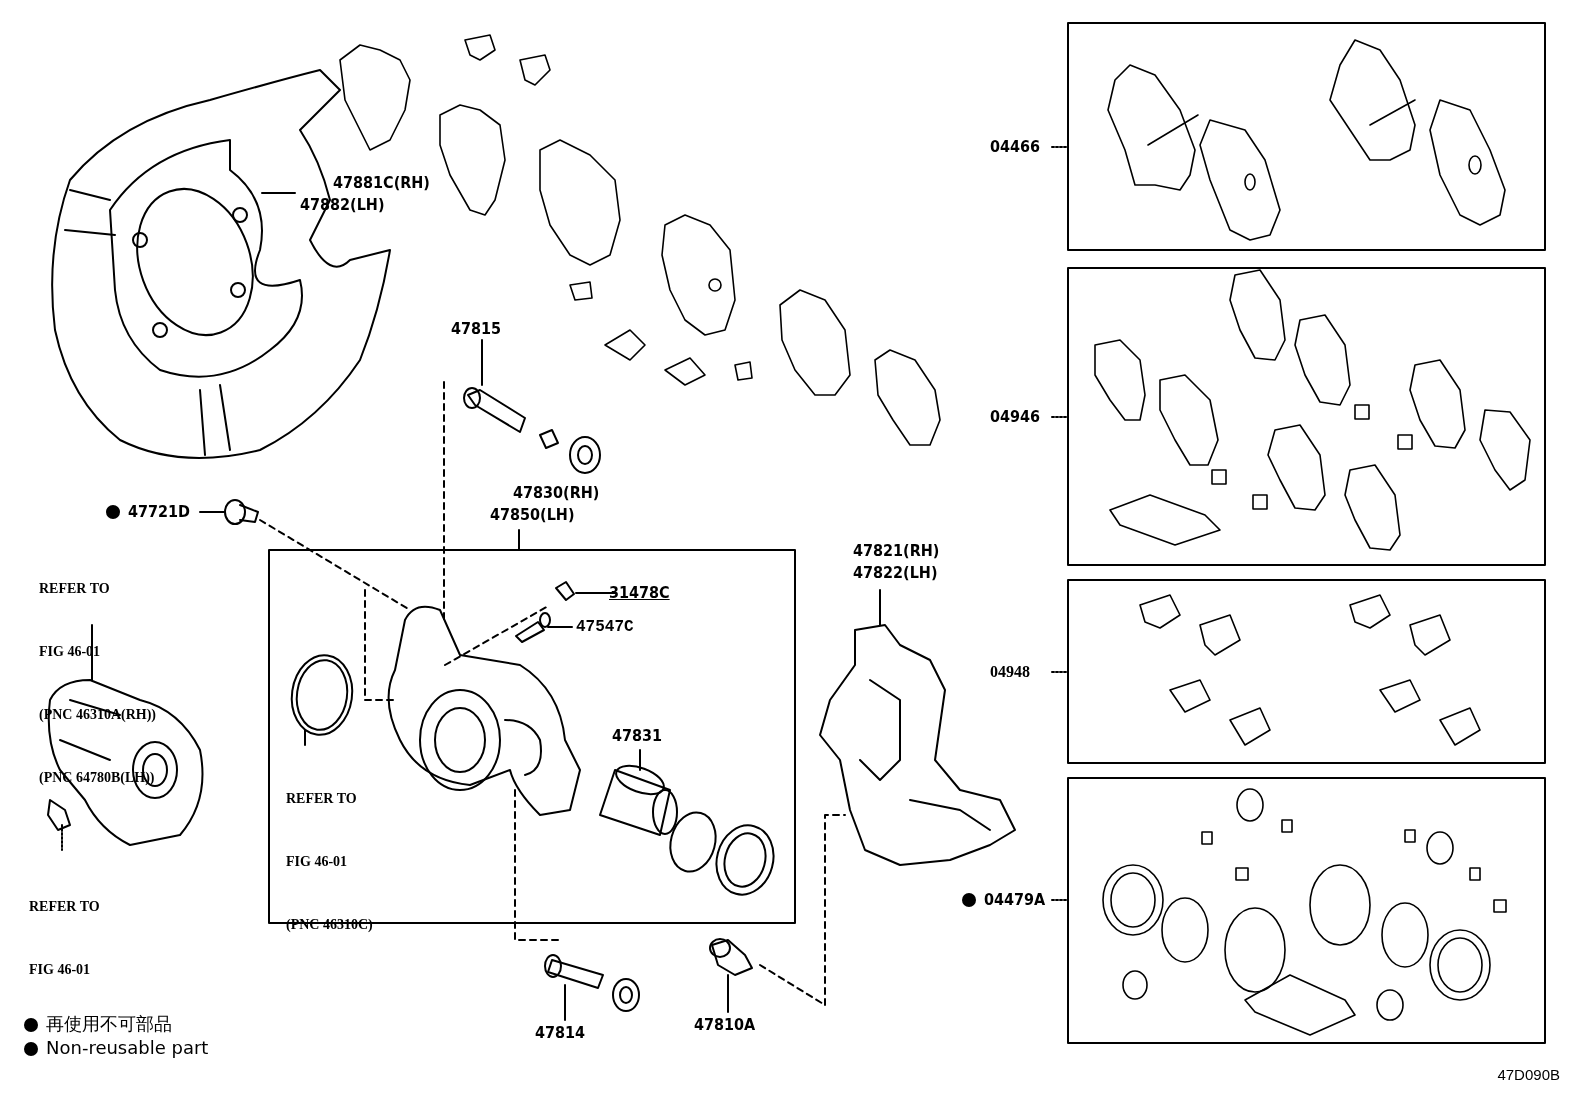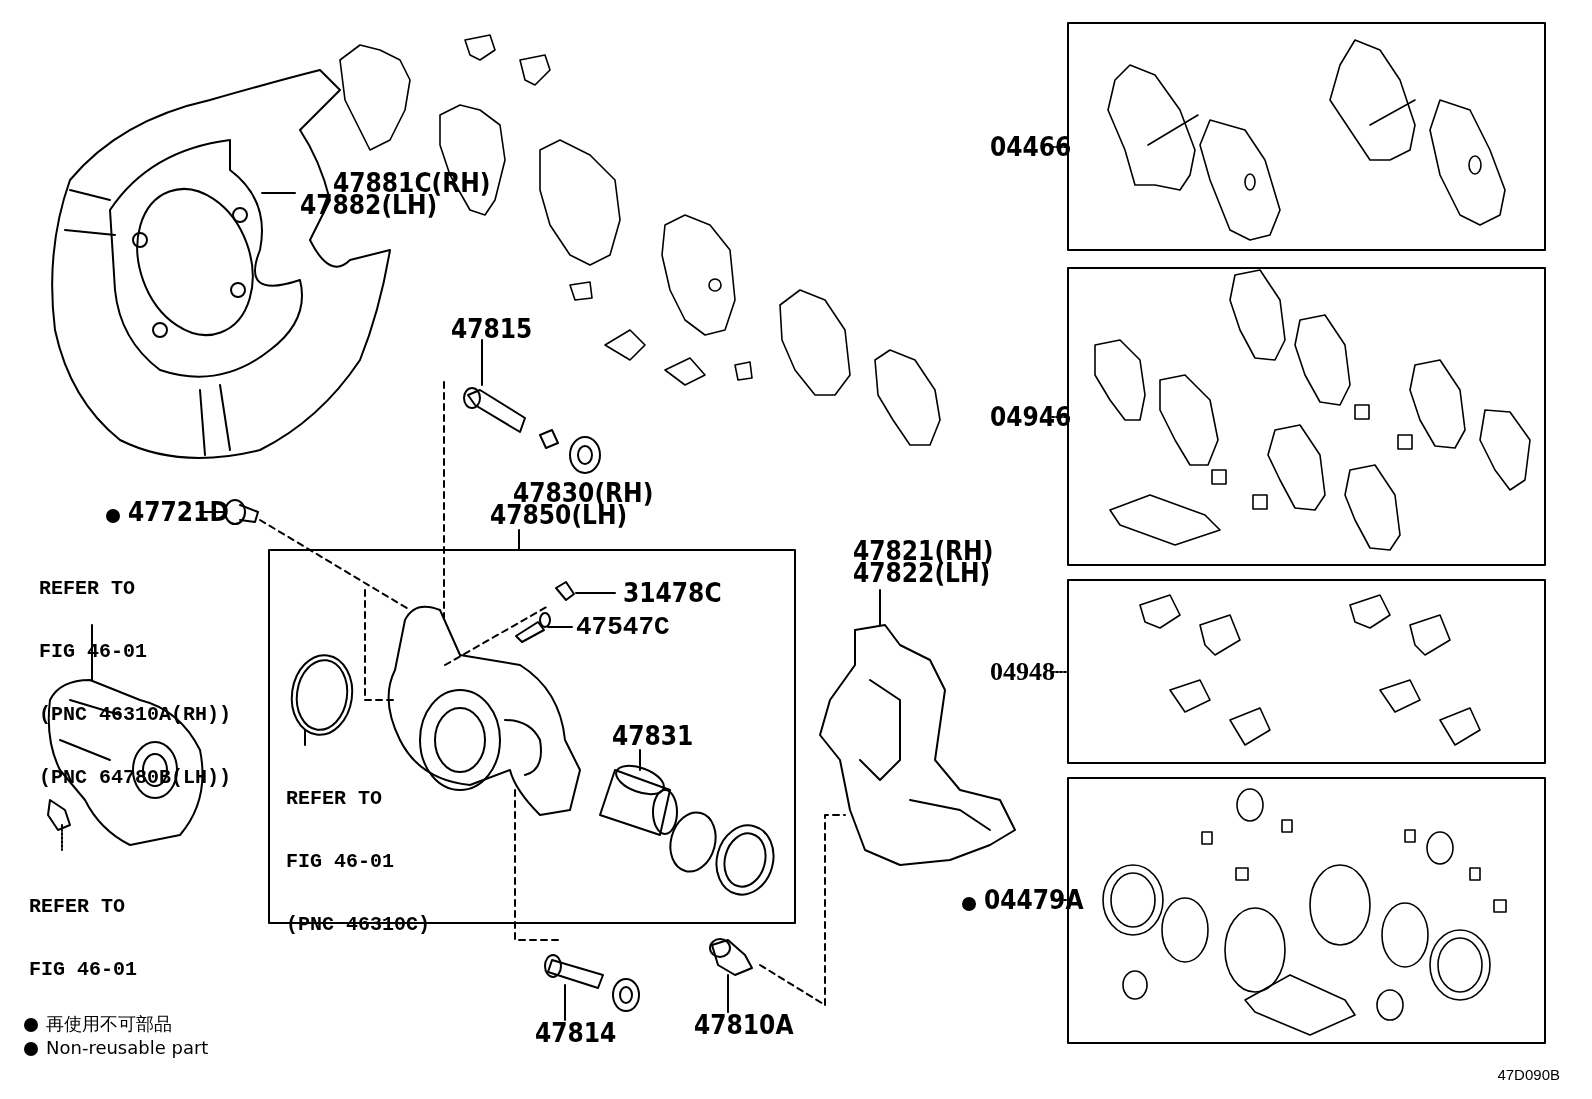--- a/index.html
+++ b/index.html
@@ -1,22 +1,22 @@
 <!DOCTYPE html>
 <html><head>
   <meta charset="utf-8">
   <style>
     html, body { margin:0; padding:0; background:#ffffff; }
     body { width:1592px; height:1099px; position:relative; overflow:hidden;
            font-family:"DejaVu Sans Mono","Liberation Mono",monospace; color:#000; }
     svg.art { position:absolute; left:0; top:0; }
     .lbl { position:absolute; font-family:"DejaVu Sans Condensed","DejaVu Sans","Liberation Sans",sans-serif;
-           font-weight:bold; font-size:26px; line-height:22px; white-space:nowrap; letter-spacing:0px; }
-    .ref { position:absolute; font-family:Liberation Mono, monospace;
-           font-weight:bold; font-size:20px; line-height:21px; white-space:pre; }
+           font-weight:bold; font-size:16px; line-height:22px; white-space:nowrap; letter-spacing:0px; }
+    .ref { position:absolute; font-family:Liberation Serif, serif;
+           font-weight:bold; font-size:14px; line-height:21px; white-space:pre; }
     .legend { position:absolute; font-family:"DejaVu Sans","Liberation Sans",sans-serif; font-size:18px; line-height:24px; }
     .dot { display:inline-block; width:14px; height:14px; border-radius:50%; background:#000; vertical-align:-2px; margin-right:8px; }
     .figid { position:absolute; right:32px; bottom:16px; font-family:"Liberation Sans",sans-serif; font-size:15px; }
   </style>
 </head>
 <body>
 
 <svg class="art" width="1592" height="1099" viewBox="0 0 1592 1099" fill="none" stroke="#000" stroke-width="2" stroke-linejoin="round" stroke-linecap="round">
 
   <g>
@@ -204,21 +204,21 @@
 <div class="lbl" style="left:300px;top:172px;margin-left:33px;">47881C(RH)</div>
 <div class="lbl" style="left:300px;top:194px;">47882(LH)</div>
 
 <div class="lbl" style="left:451px;top:318px;">47815</div>
 
 <div class="lbl" style="left:490px;top:482px;margin-left:23px;">47830(RH)</div>
 <div class="lbl" style="left:490px;top:504px;">47850(LH)</div>
 
 <div class="lbl" style="left:106px;top:501px;"><span class="dot"></span><span>47721D</span></div>
 
-<div class="lbl" style="left:623px;top:582px;">31478C</div>
+<div class="lbl" style="left:609px;top:582px;text-decoration:underline;">31478C</div>
 <div class="lbl" style="left:576px;top:616px;font-family:Liberation Mono, monospace;">47547C</div>
 
 <div class="lbl" style="left:612px;top:725px;">47831</div>
 
 <div class="lbl" style="left:853px;top:540px;">47821(RH)</div>
 <div class="lbl" style="left:853px;top:562px;">47822(LH)</div>
 
 <div class="lbl" style="left:535px;top:1022px;">47814</div>
 <div class="lbl" style="left:694px;top:1014px;">47810A</div>
 

